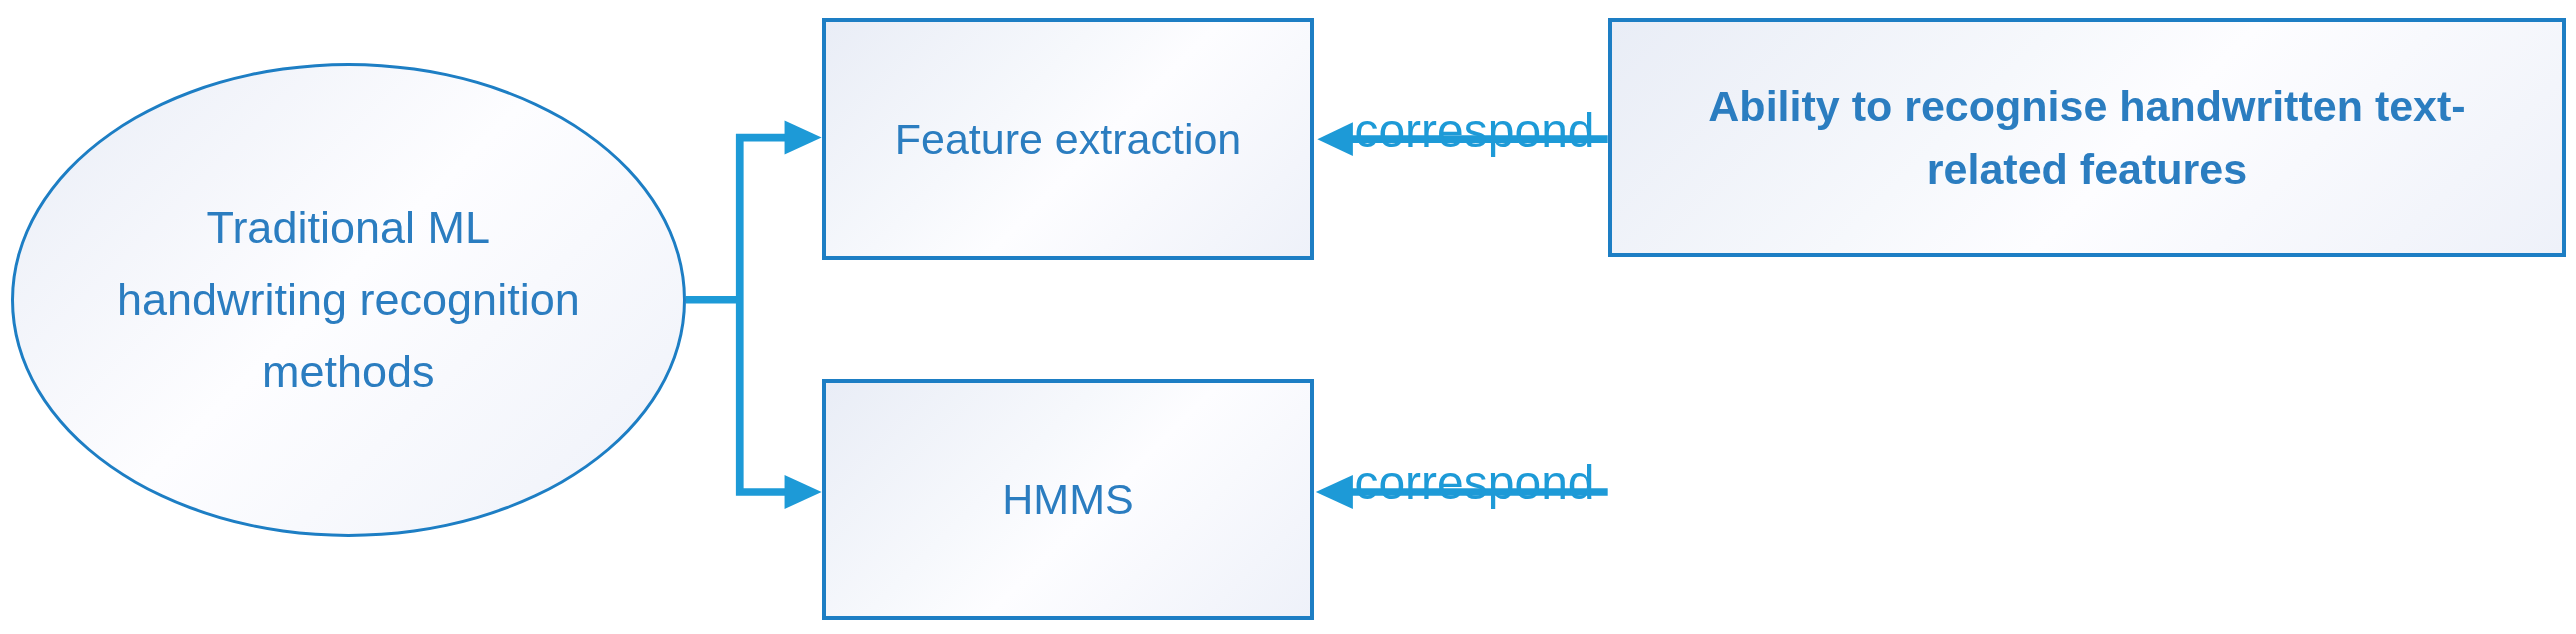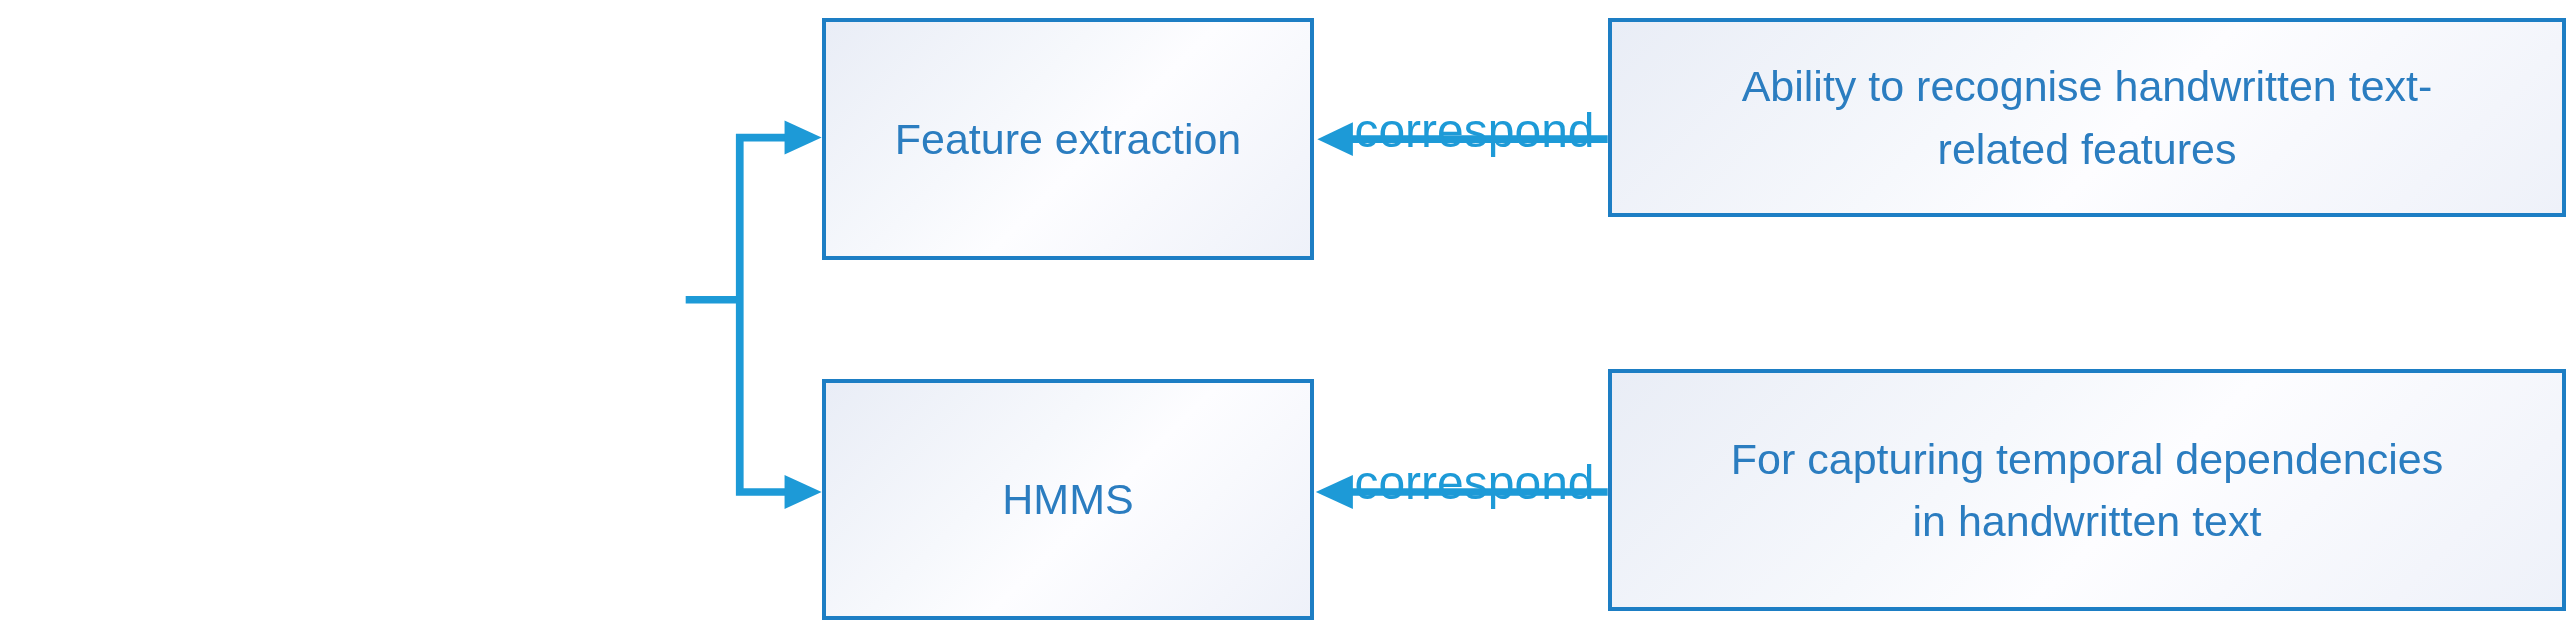--- a/index.html
+++ b/index.html
@@ -76,21 +76,22 @@
   .box-hmms {
     left: 822px;
     top: 379px;
     width: 492px;
     height: 241px;
   }
   .box-ability {
     left: 1608px;
     top: 18px;
     width: 958px;
-    height: 199px;
+    height: 239px;
+    font-weight: bold;
   }
   .box-temporal {
     left: 1608px;
     top: 369px;
     width: 958px;
     height: 242px;
   }
   .edge-label {
     position: absolute;
     left: 1328px;
@@ -119,37 +120,38 @@
     <g>
       <path class="line" d="M2082 180 H1750"></path>
       <polygon class="head" points="1752,158 1752,202 1706,180"></polygon>
     </g>
     <g>
       <path class="line" d="M2082 637 H1750"></path>
       <polygon class="head" points="1752,615 1752,659 1704,637"></polygon>
     </g>
   </svg>
 
+  <div class="node ellipse">
+    <span class="node-text">Traditional ML
+handwriting recognition
+methods</span>
+  </div>
 
   <div class="node box box-feature">
     <span class="node-text">Feature extraction</span>
   </div>
 
   <div class="node box box-hmms">
     <span class="node-text">HMMS</span>
   </div>
 
   <div class="node box box-ability">
     <span class="node-text">Ability to recognise handwritten text-
 related features</span>
   </div>
 
-  <div class="node box box-temporal">
-    <span class="node-text">For capturing temporal dependencies
-in handwritten text</span>
-  </div>
 
   <div class="edge-label edge-label-top">correspond</div>
 
   <div class="edge-label edge-label-bottom">correspond</div>
 
 </div>
 
 
 </body></html>

